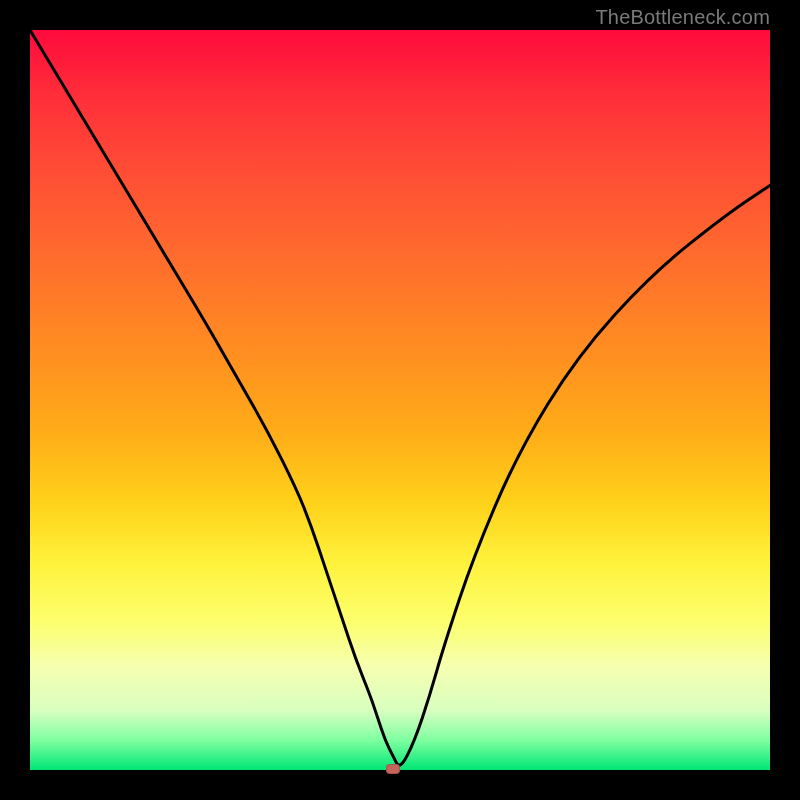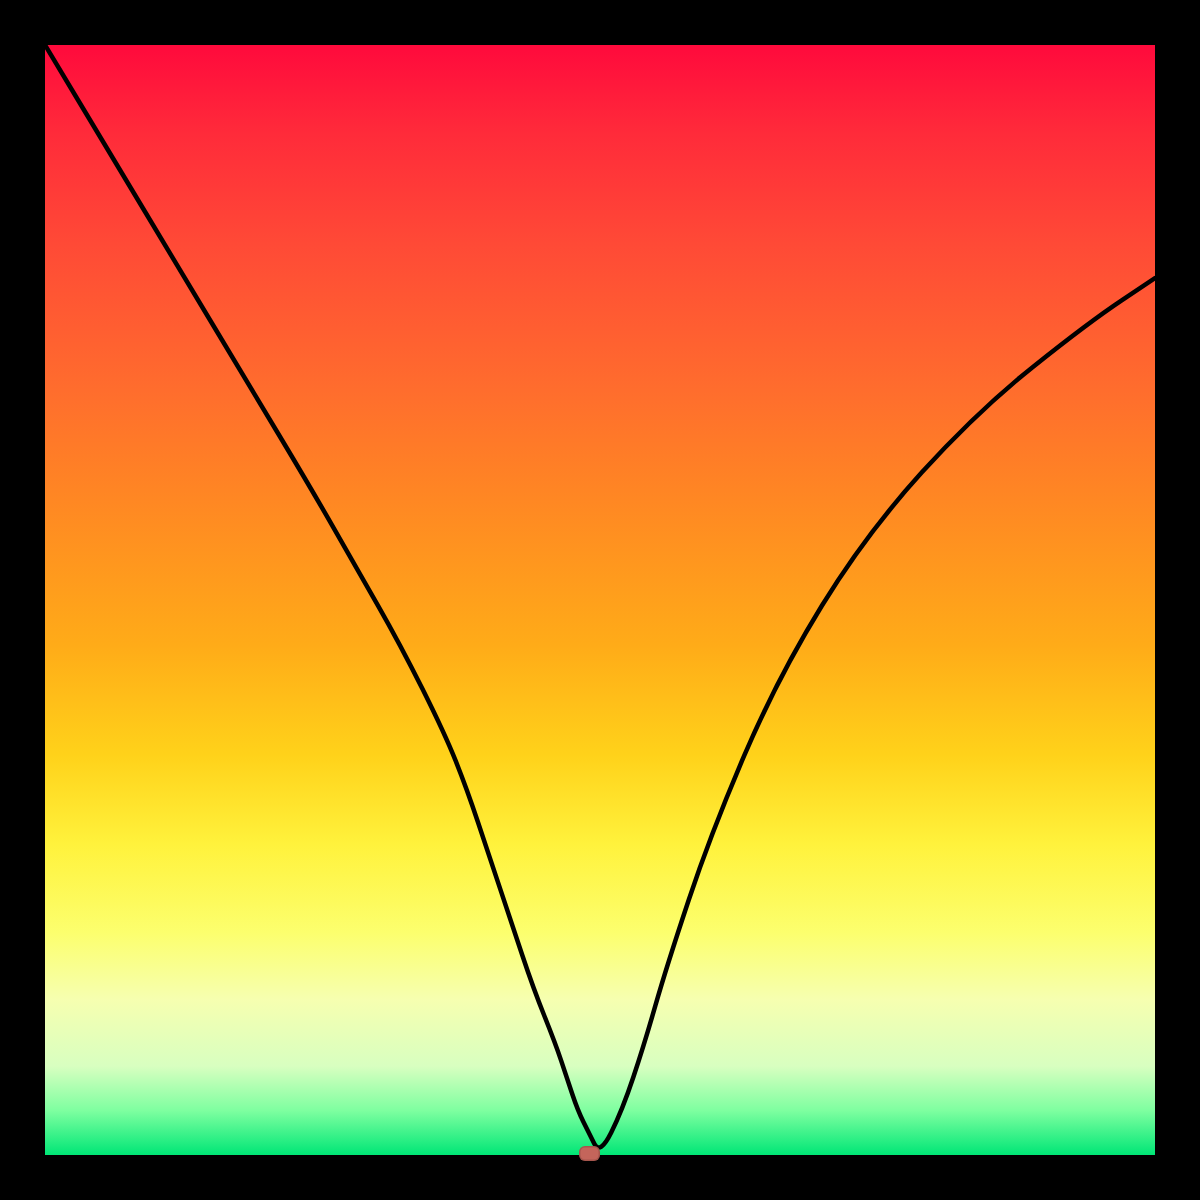--- a/index.html
+++ b/index.html
@@ -64,20 +64,21 @@
     height: 10px;
     border-radius: 4px;
     background: #c4655b;
     box-shadow: 0 0 0 1px rgba(0,0,0,0.15) inset;
   }
 </style>
 </head>
 <body>
 
 <div class="frame">
+  <div class="watermark">TheBottleneck.com</div>
 
   <div class="plot-area">
     <svg class="curve-svg" viewBox="0 0 740 740" preserveAspectRatio="none">
       <path id="curve-path" d="M 0.0 0.0 Q 0.0 0.0 22.2 37.0 Q 44.4 74.0 66.6 111.0 Q 88.8 148.0 111.0 185.0 Q 133.2 222.0 155.4 259.0 Q 177.6 296.0 192.4 321.9 Q 207.2 347.8 222.0 373.7 Q 236.8 399.6 251.6 429.2 Q 266.4 458.8 273.8 477.3 Q 281.2 495.8 288.6 518.0 Q 296.0 540.2 303.4 562.4 Q 310.8 584.6 318.2 606.8 Q 325.6 629.0 333.0 647.5 Q 340.4 666.0 344.1 677.1 Q 347.8 688.2 351.5 699.3 Q 355.2 710.4 358.9 717.8 Q 362.6 725.2 366.3 732.6 Q 370.0 740.0 377.4 725.2 Q 384.8 710.4 392.2 688.2 Q 399.6 666.0 407.0 640.1 Q 414.4 614.2 429.2 569.8 Q 444.0 525.4 466.2 473.6 Q 488.4 421.8 518.0 373.7 Q 547.6 325.6 584.6 284.9 Q 621.6 244.2 658.6 214.6 Q 695.6 185.0 717.8 170.2 T 740.0 155.4" fill="none" stroke="#000" stroke-width="3" stroke-linecap="round" stroke-linejoin="round"></path>
     </svg>
     <div id="min-marker" class="marker" style="left: 355.6px; top: 734px; background: rgb(196, 101, 91);"></div>
   </div>
 </div>
 
 </body></html>

